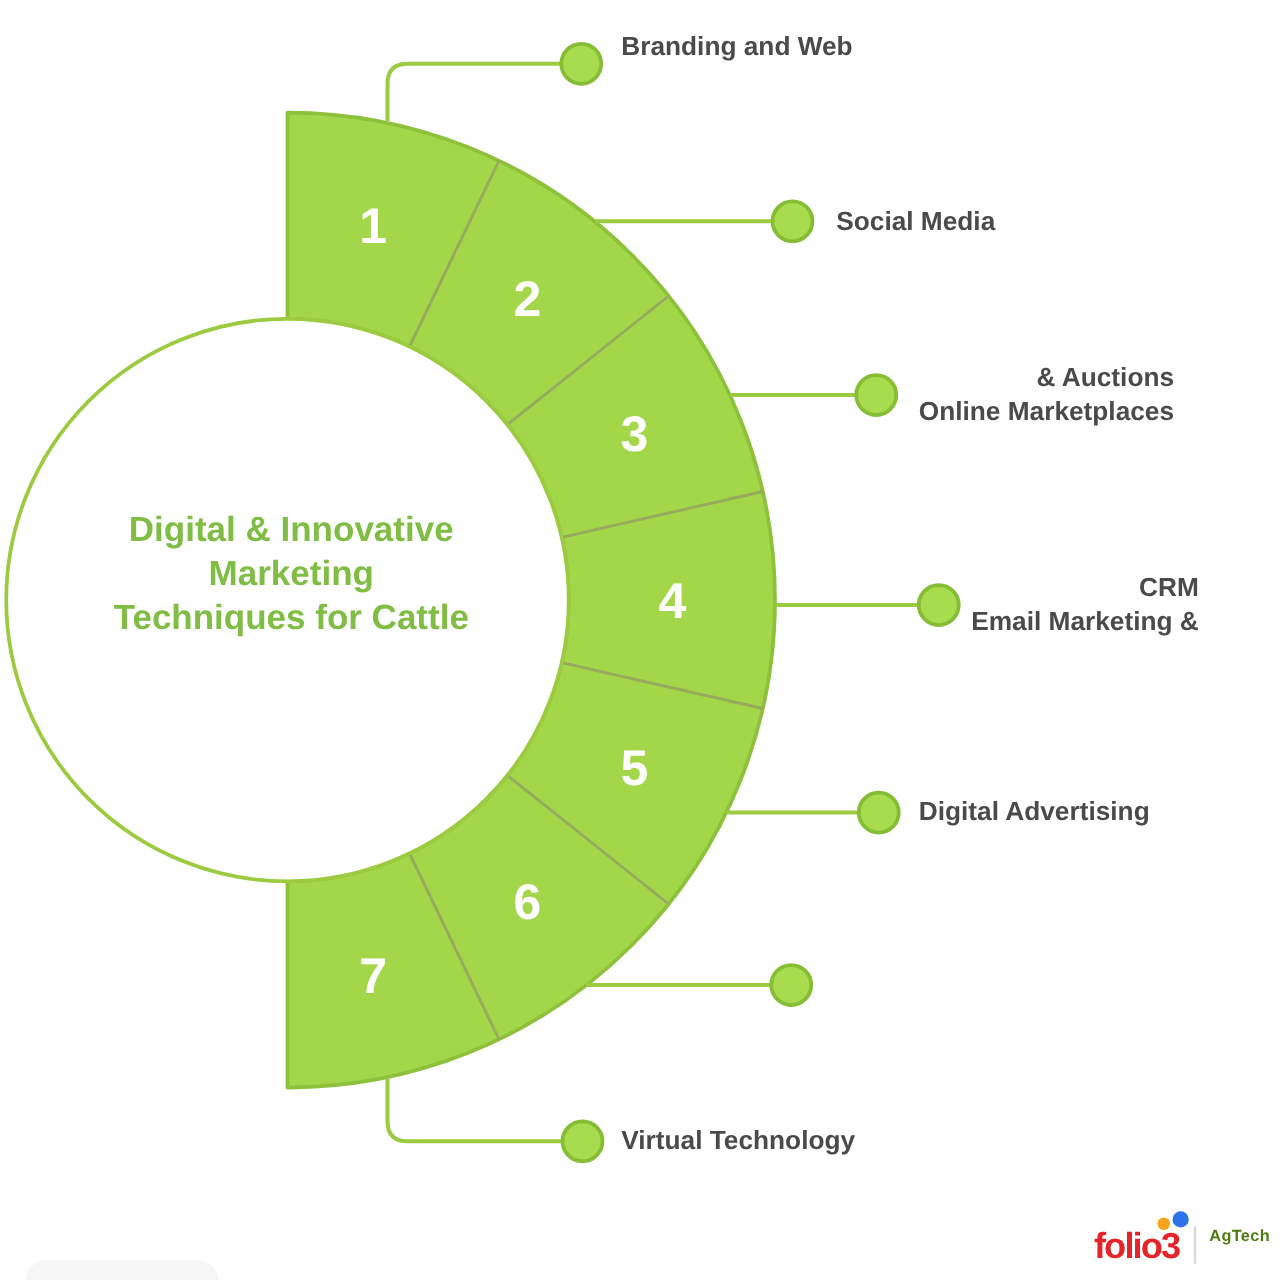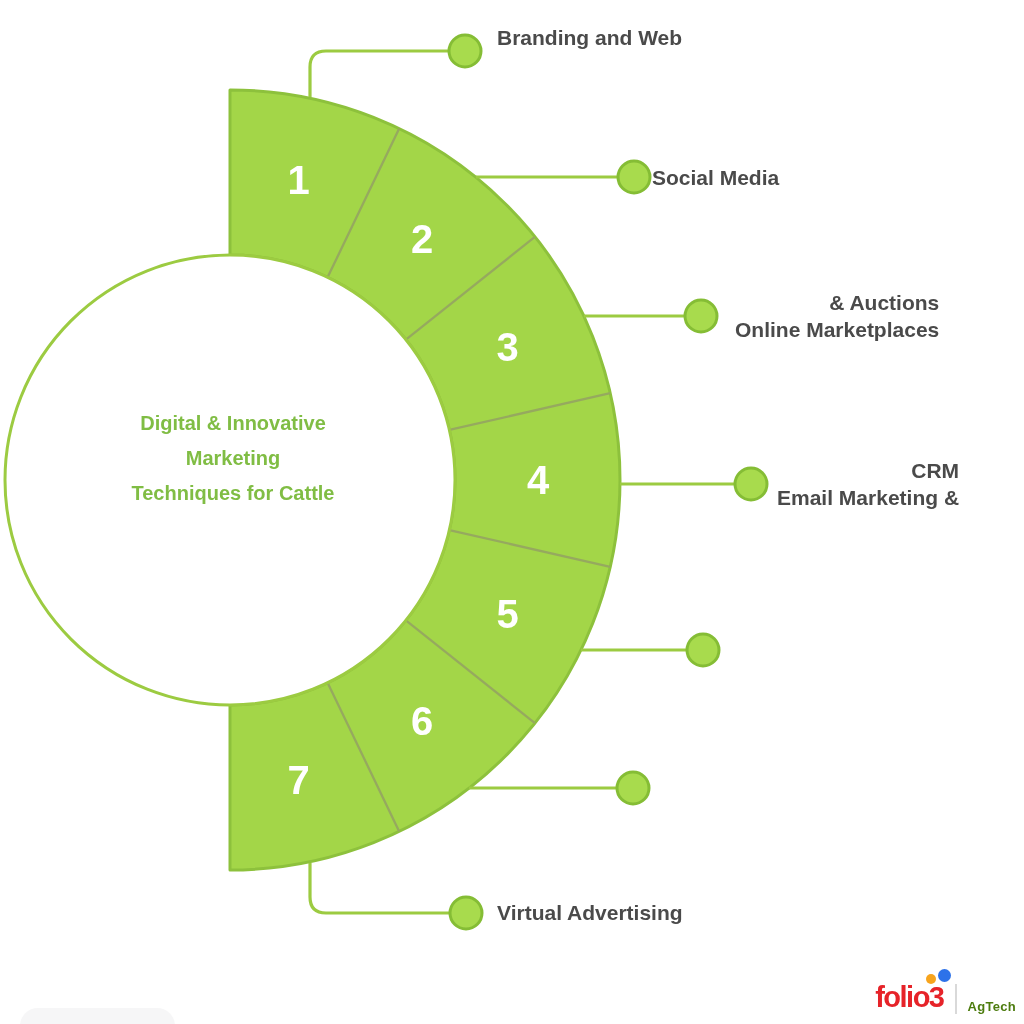--- a/index.html
+++ b/index.html
@@ -28,21 +28,21 @@
     font-size: 40px;
     fill: #ffffff;
   }
   .center-title {
     position: absolute;
     left: 58px;
     top: 406px;
     width: 350px;
     text-align: center;
     font-weight: 700;
-    font-size: 20px;
+    font-size: 28px;
     line-height: 35px;
     color: #80BD44;
   }
   .item-label {
     position: absolute;
     font-weight: 700;
     font-size: 21px;
     line-height: 27px;
     color: #4A4A4A;
     white-space: nowrap;
@@ -55,21 +55,21 @@
     width: 155px;
     height: 36px;
     border-radius: 18px;
     background: #F6F6F7;
   }
   .logo {
     position: absolute;
     right: 8px;
     bottom: 10px;
     display: flex;
-    align-items: flex-end;
+    align-items: flex-start;
   }
   .logo-folio {
     position: relative;
     font-weight: 700;
     font-size: 29px;
     letter-spacing: -1.5px;
     color: #E62329;
     padding-right: 12px;
   }
   .logo-dot-yellow {
@@ -156,33 +156,36 @@
 
   <div class="center-title">
     <div>Digital &amp; Innovative</div>
     <div>Marketing</div>
     <div>Techniques for Cattle</div>
   </div>
 
   <div class="item-label" style="left:497px; top:24px;">
     <span>Branding and Web</span>
   </div>
-  <div class="item-label" style="left:652px; top:164px;">
+  <div class="item-label" style="left:669px; top:164px;">
     <span>Social Media</span>
   </div>
   <div class="item-label" style="left:735px; top:289px;">
     <span>&amp; Auctions</span>
     <span>Online Marketplaces</span>
   </div>
   <div class="item-label" style="left:777px; top:457px;">
     <span>CRM</span>
     <span>Email Marketing &amp;</span>
   </div>
+  <div class="item-label" style="left:735px; top:636px;">
+    <span>Digital Advertising</span>
+  </div>
   <div class="item-label" style="left:497px; top:899px;">
-    <span>Virtual Advertising</span>
+    <span>Virtual Technology</span>
   </div>
 
   <div class="corner-blob"></div>
 
   <div class="logo">
     <span class="logo-folio">
       <span>folio3</span>
       <span class="logo-dot-yellow"></span>
       <span class="logo-dot-blue"></span>
     </span>

